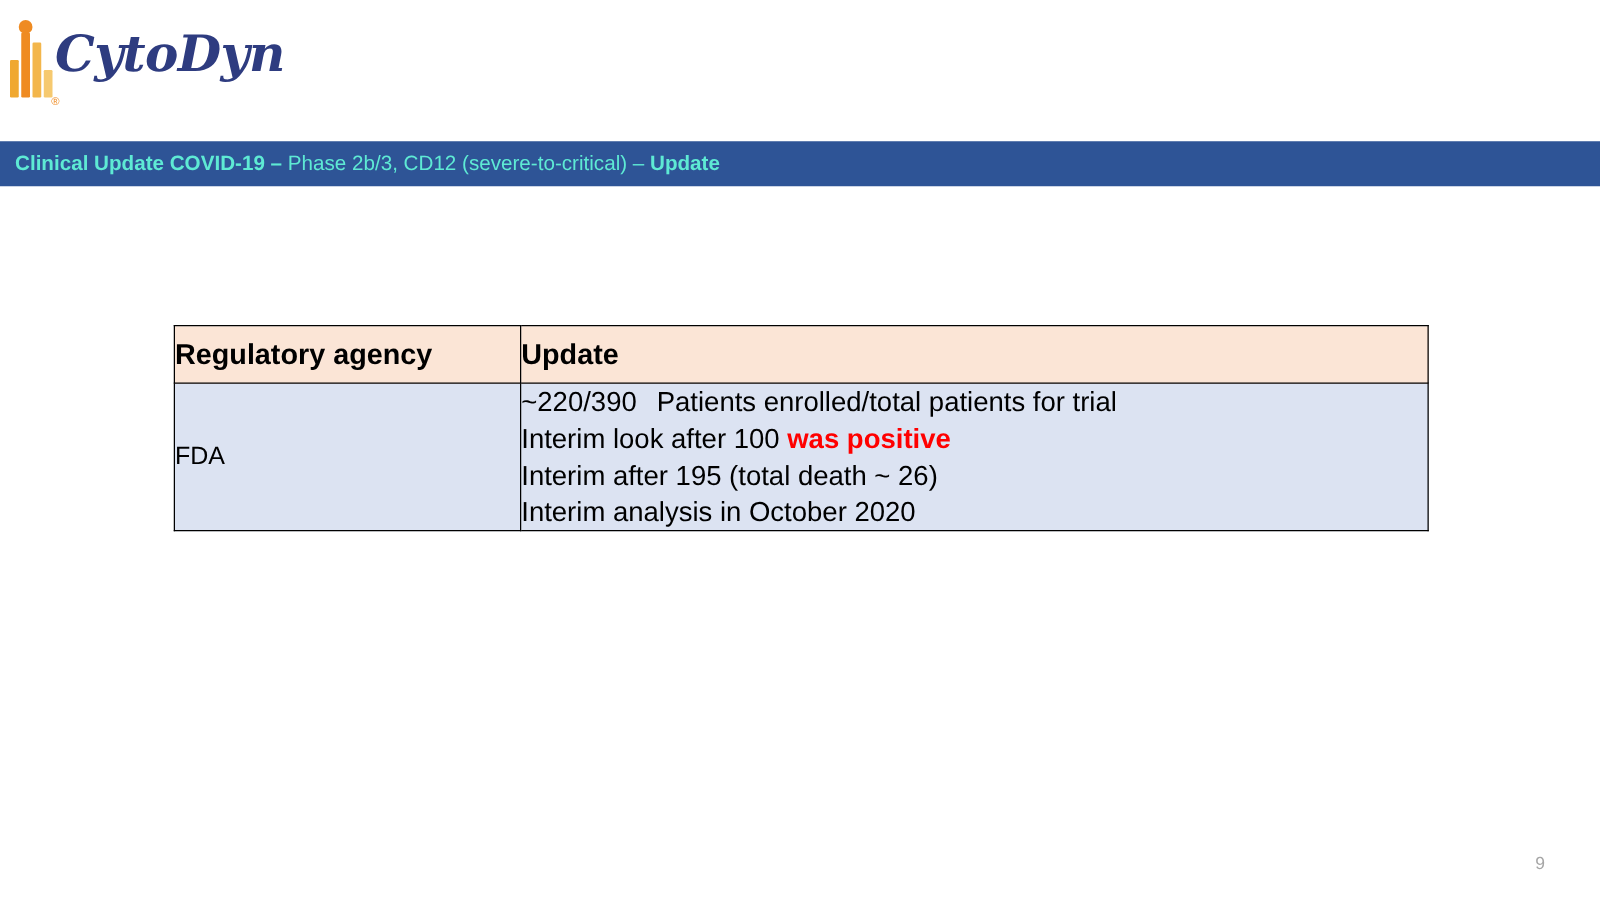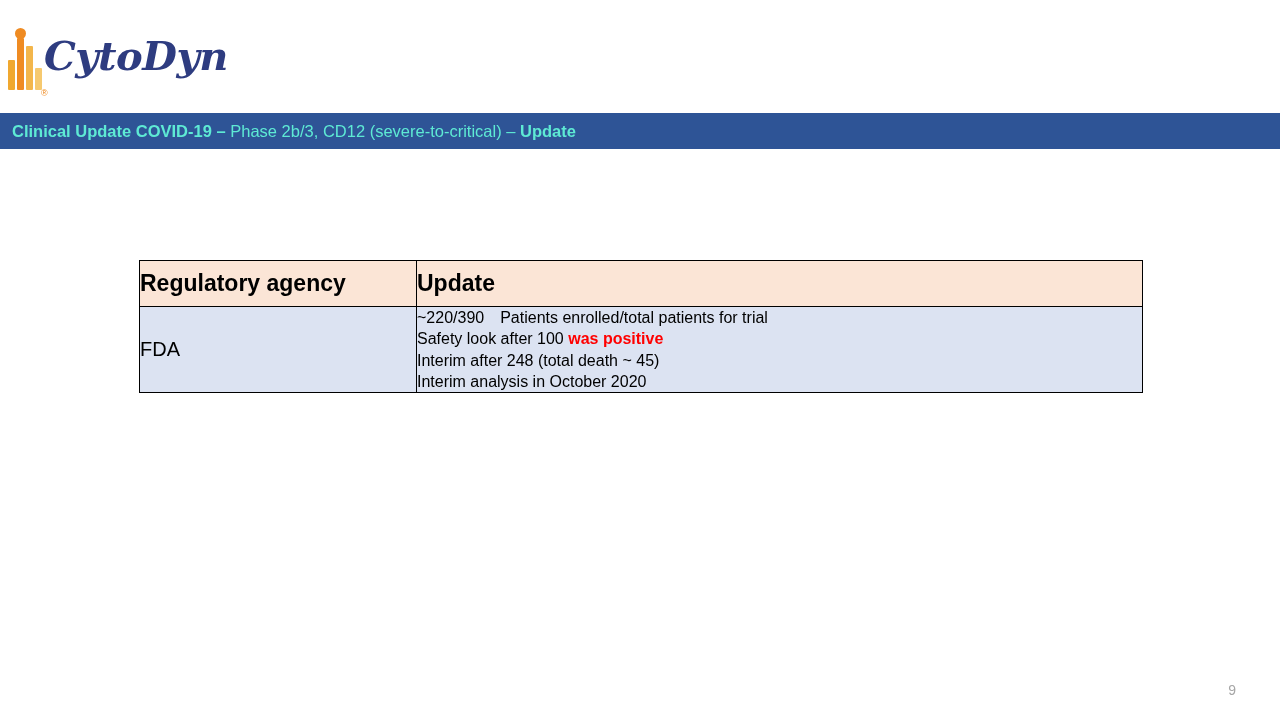--- a/index.html
+++ b/index.html
@@ -12,21 +12,21 @@
     background: #ffffff;
     font-family: "Liberation Sans", sans-serif;
     overflow: hidden;
     position: relative;
   }
 
   
   .logo-block {
     position: absolute;
     left: 8px;
-    top: 20px;
+    top: 8px;
     width: 320px;
     height: 78px;
   }
   .logo-mark {
     position: absolute;
     left: 0px;
     top: 8px;
     width: 38px;
     height: 62px;
   }
@@ -122,21 +122,21 @@
     background: #dce3f2;
     color: #000000;
   }
   td.agency {
     text-align: left;
     font-size: 20px;
     padding: 6px 4px;
   }
   td.update {
     padding: 7px 0 7px 8px;
-    font-size: 16px;
+    font-size: 22px;
     line-height: 1.33;
   }
   .line { white-space: nowrap; }
   .hl-red {
     color: #ff0000;
     font-weight: bold;
   }
   .gap { display: inline-block; width: 16px; }
 
   
@@ -177,22 +177,22 @@
       <tr>
         <th>Regulatory agency</th>
         <th>Update</th>
       </tr>
     </thead>
     <tbody>
       <tr>
         <td class="agency">FDA</td>
         <td class="update">
           <div class="line"><span>~220/390</span><span class="gap"></span><span>Patients enrolled/total patients for trial</span></div>
-          <div class="line"><span>Safety look after 100 </span><span class="hl-red">was positive</span></div>
-          <div class="line"><span>Interim after 248 (total death ~ 45)</span></div>
+          <div class="line"><span>Interim look after 100 </span><span class="hl-red">was positive</span></div>
+          <div class="line"><span>Interim after 195 (total death ~ 26)</span></div>
           <div class="line"><span>Interim analysis in October 2020</span></div>
         </td>
       </tr>
     </tbody>
   </table>
 </div>
 
 <div class="page-num">9</div>
 
 </body></html>

